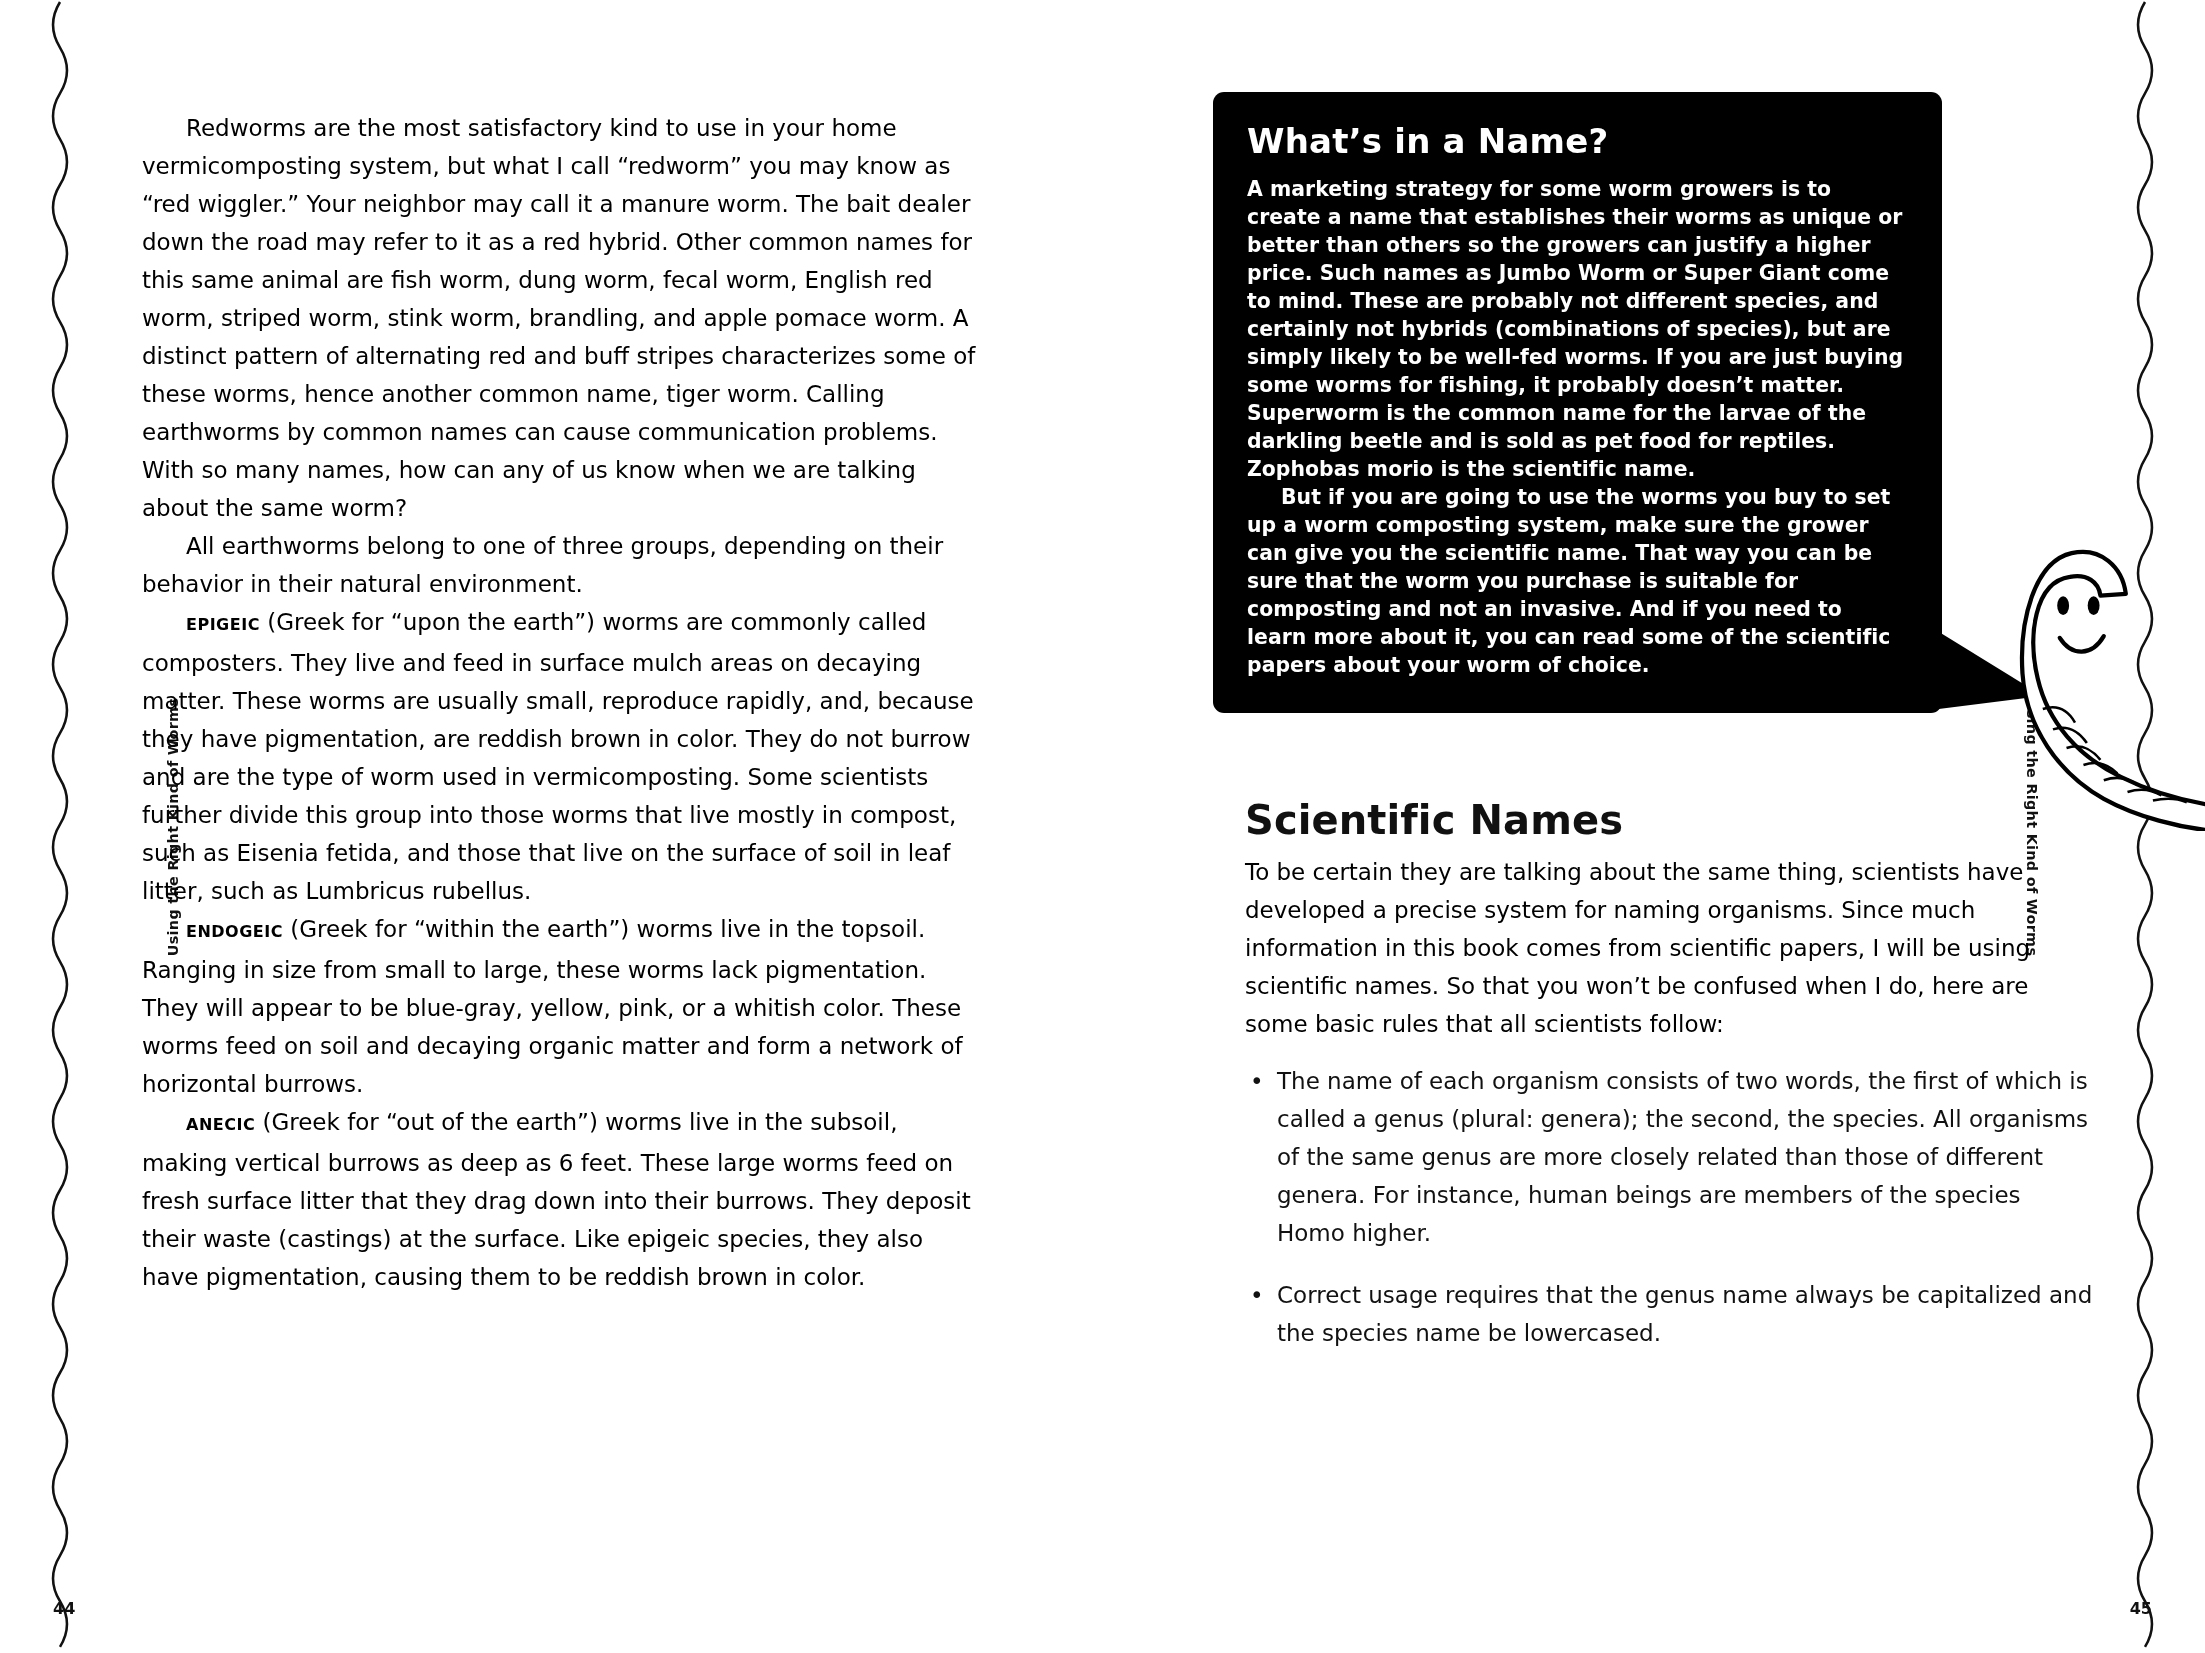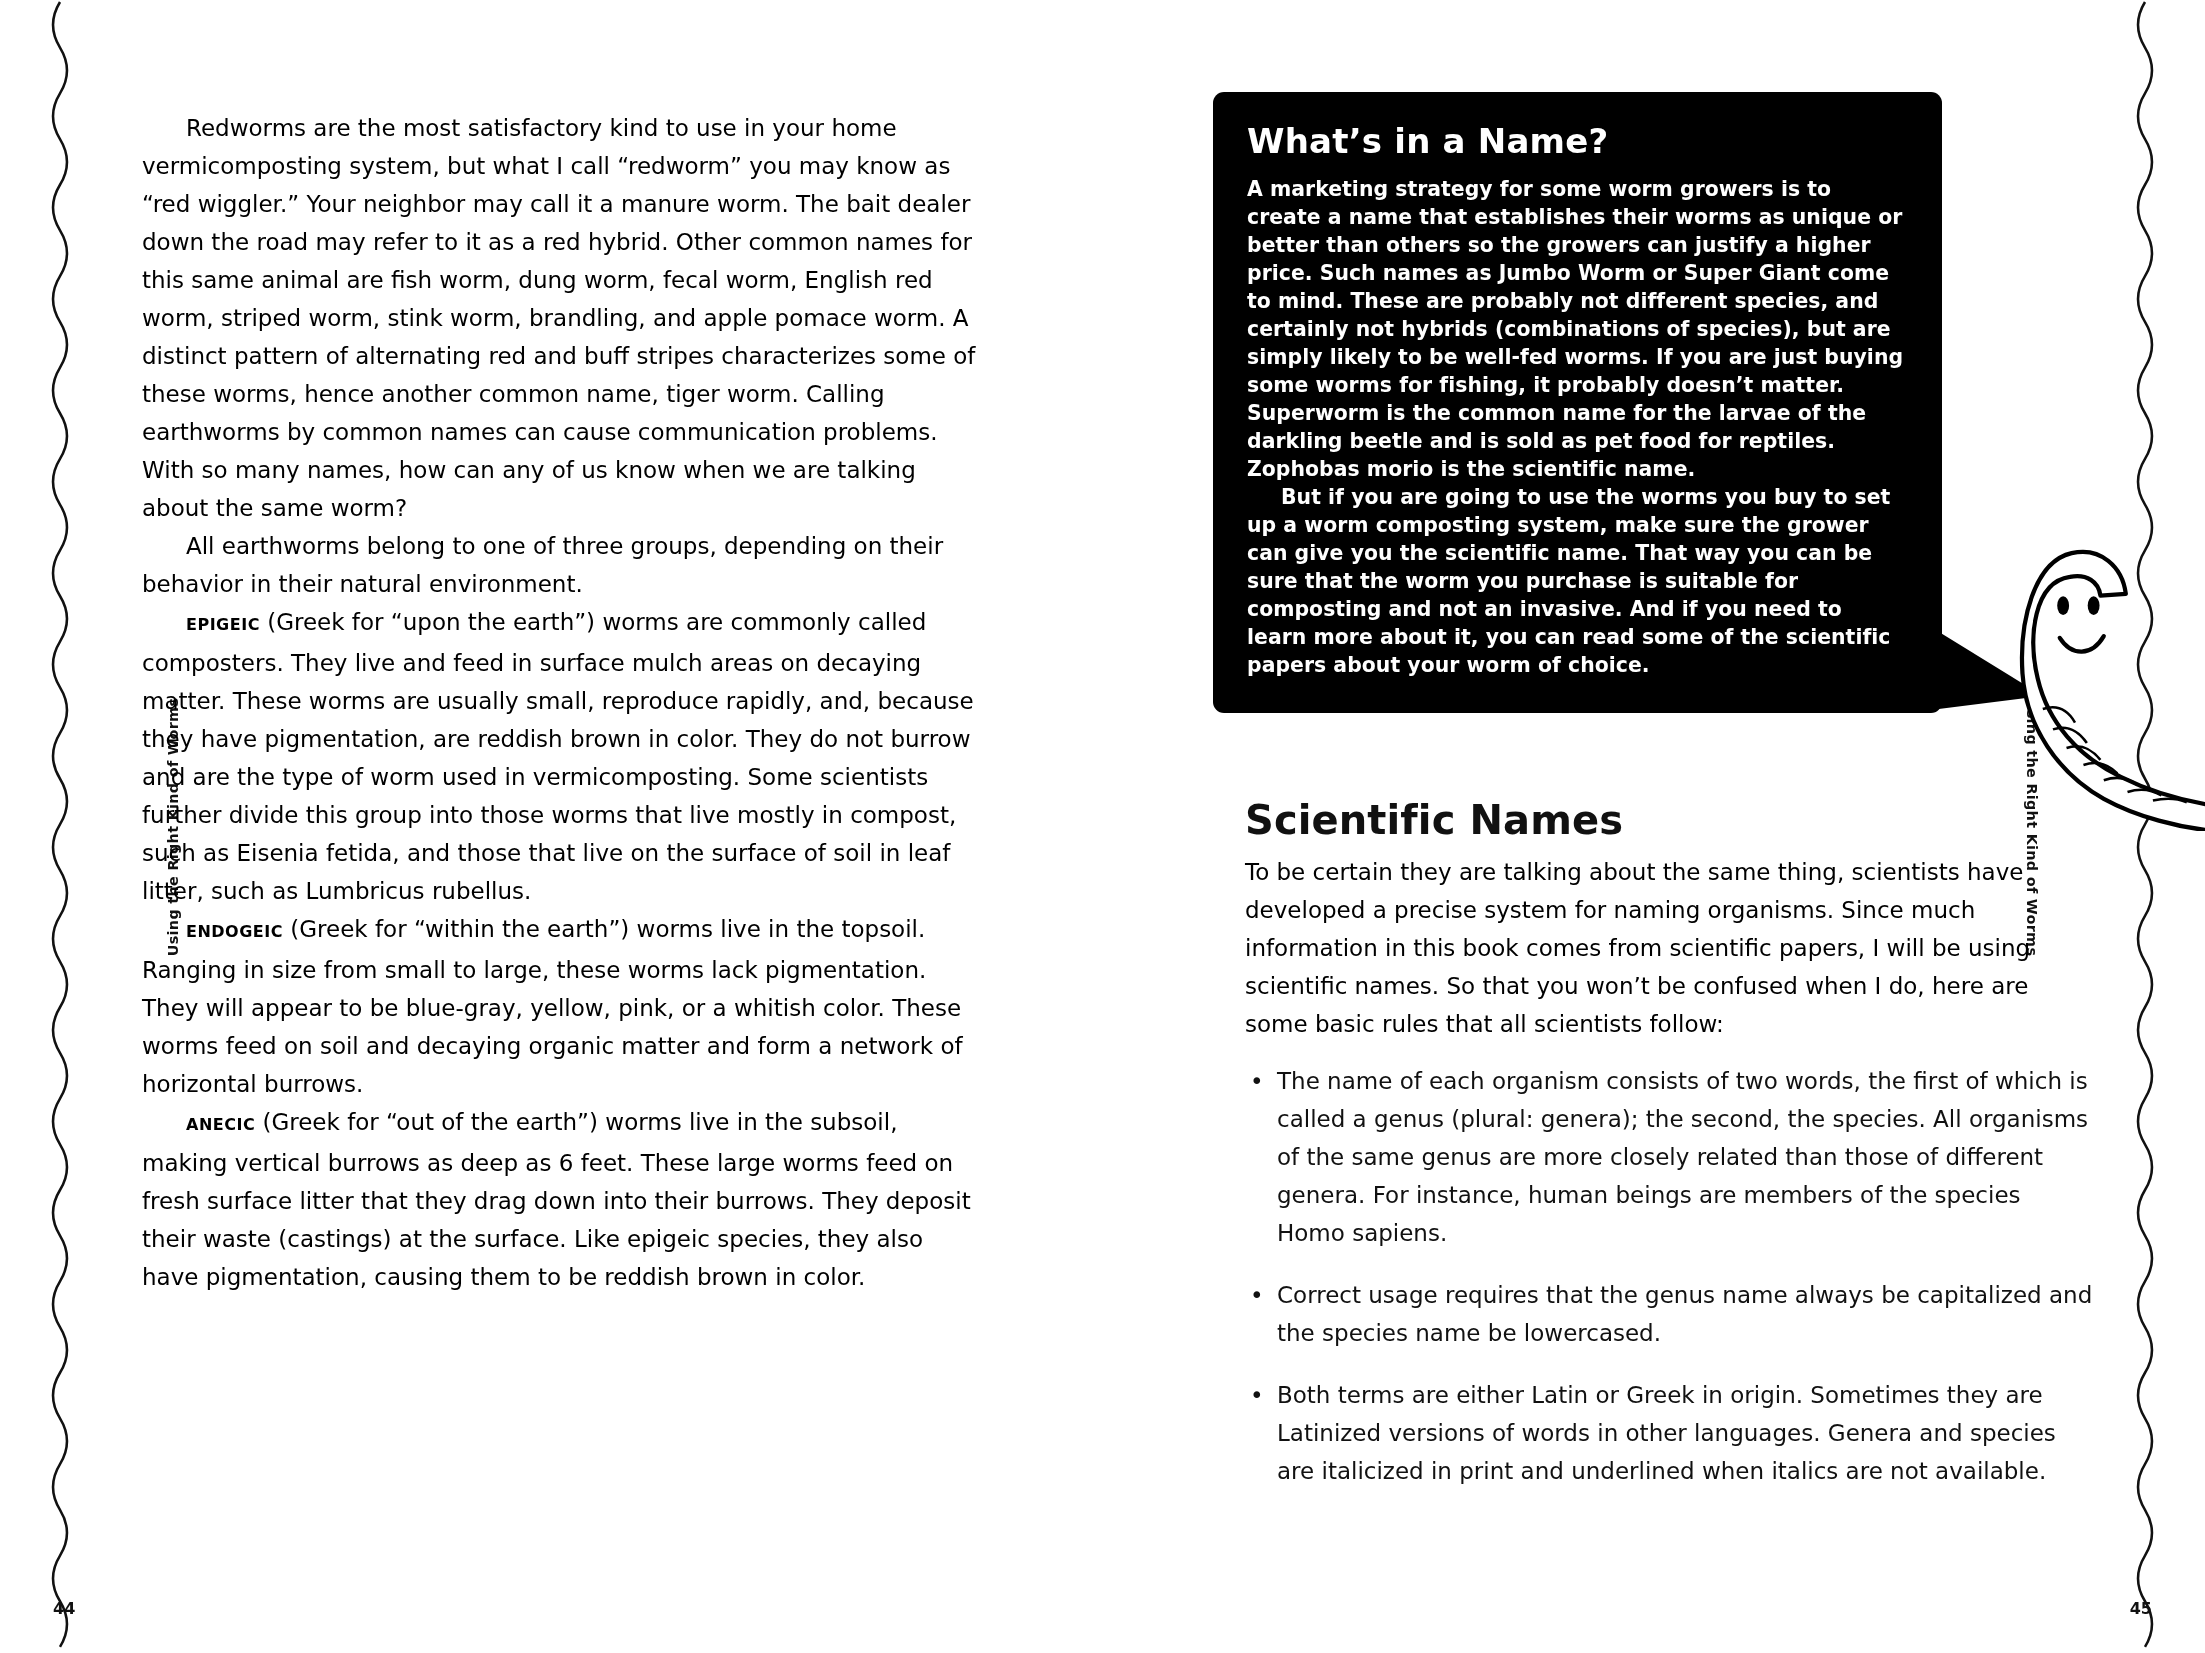--- a/index.html
+++ b/index.html
@@ -235,23 +235,22 @@
 
   <svg class="callout-tail" viewBox="0 0 130 120" xmlns="http://www.w3.org/2000/svg">
     <path d="M0 0 L130 80 L2 96 Z" fill="#000000"></path>
   </svg>
 
   <div class="col-right" style="top: 797px;">
     <h2 class="sec-head">Scientific Names</h2>
     <p class="body">To be certain they are talking about the same thing, scientists have developed a precise system for naming organisms. Since much information in this book comes from scientific papers, I will be using scientific names. So that you won’t be confused when I do, here are some basic rules that all scientists follow:</p>
 
     <ul class="bullets">
-      <li><span>The name of each organism consists of two words, the first of which is called a genus (plural: genera); the second, the species. All organisms of the same genus are more closely related than those of different genera. For instance, human beings are members of the species </span><span class="ital">Homo sapiens</span><span>.</span></li>
+      <li><span>The name of each organism consists of two words, the first of which is called a genus (plural: genera); the second, the species. All organisms of the same genus are more closely related than those of different genera. For instance, human beings are members of the species </span><span class="ital">Homo higher</span><span>.</span></li>
       <li><span>Correct usage requires that the genus name always be capitalized and the species name be lowercased.</span></li>
-      <li><span>Both terms are either Latin or Greek in origin. Sometimes they are Latinized versions of words in other languages. Genera and species are italicized in print and underlined when italics are not available.</span></li>
     </ul>
   </div>
 
   <svg class="worm" viewBox="0 0 230 340" xmlns="http://www.w3.org/2000/svg">
 
     <path d="M60 40
              C 18 46, 10 110, 22 160
              C 34 212, 70 252, 120 276
              C 160 296, 205 306, 230 310
              L 230 340

